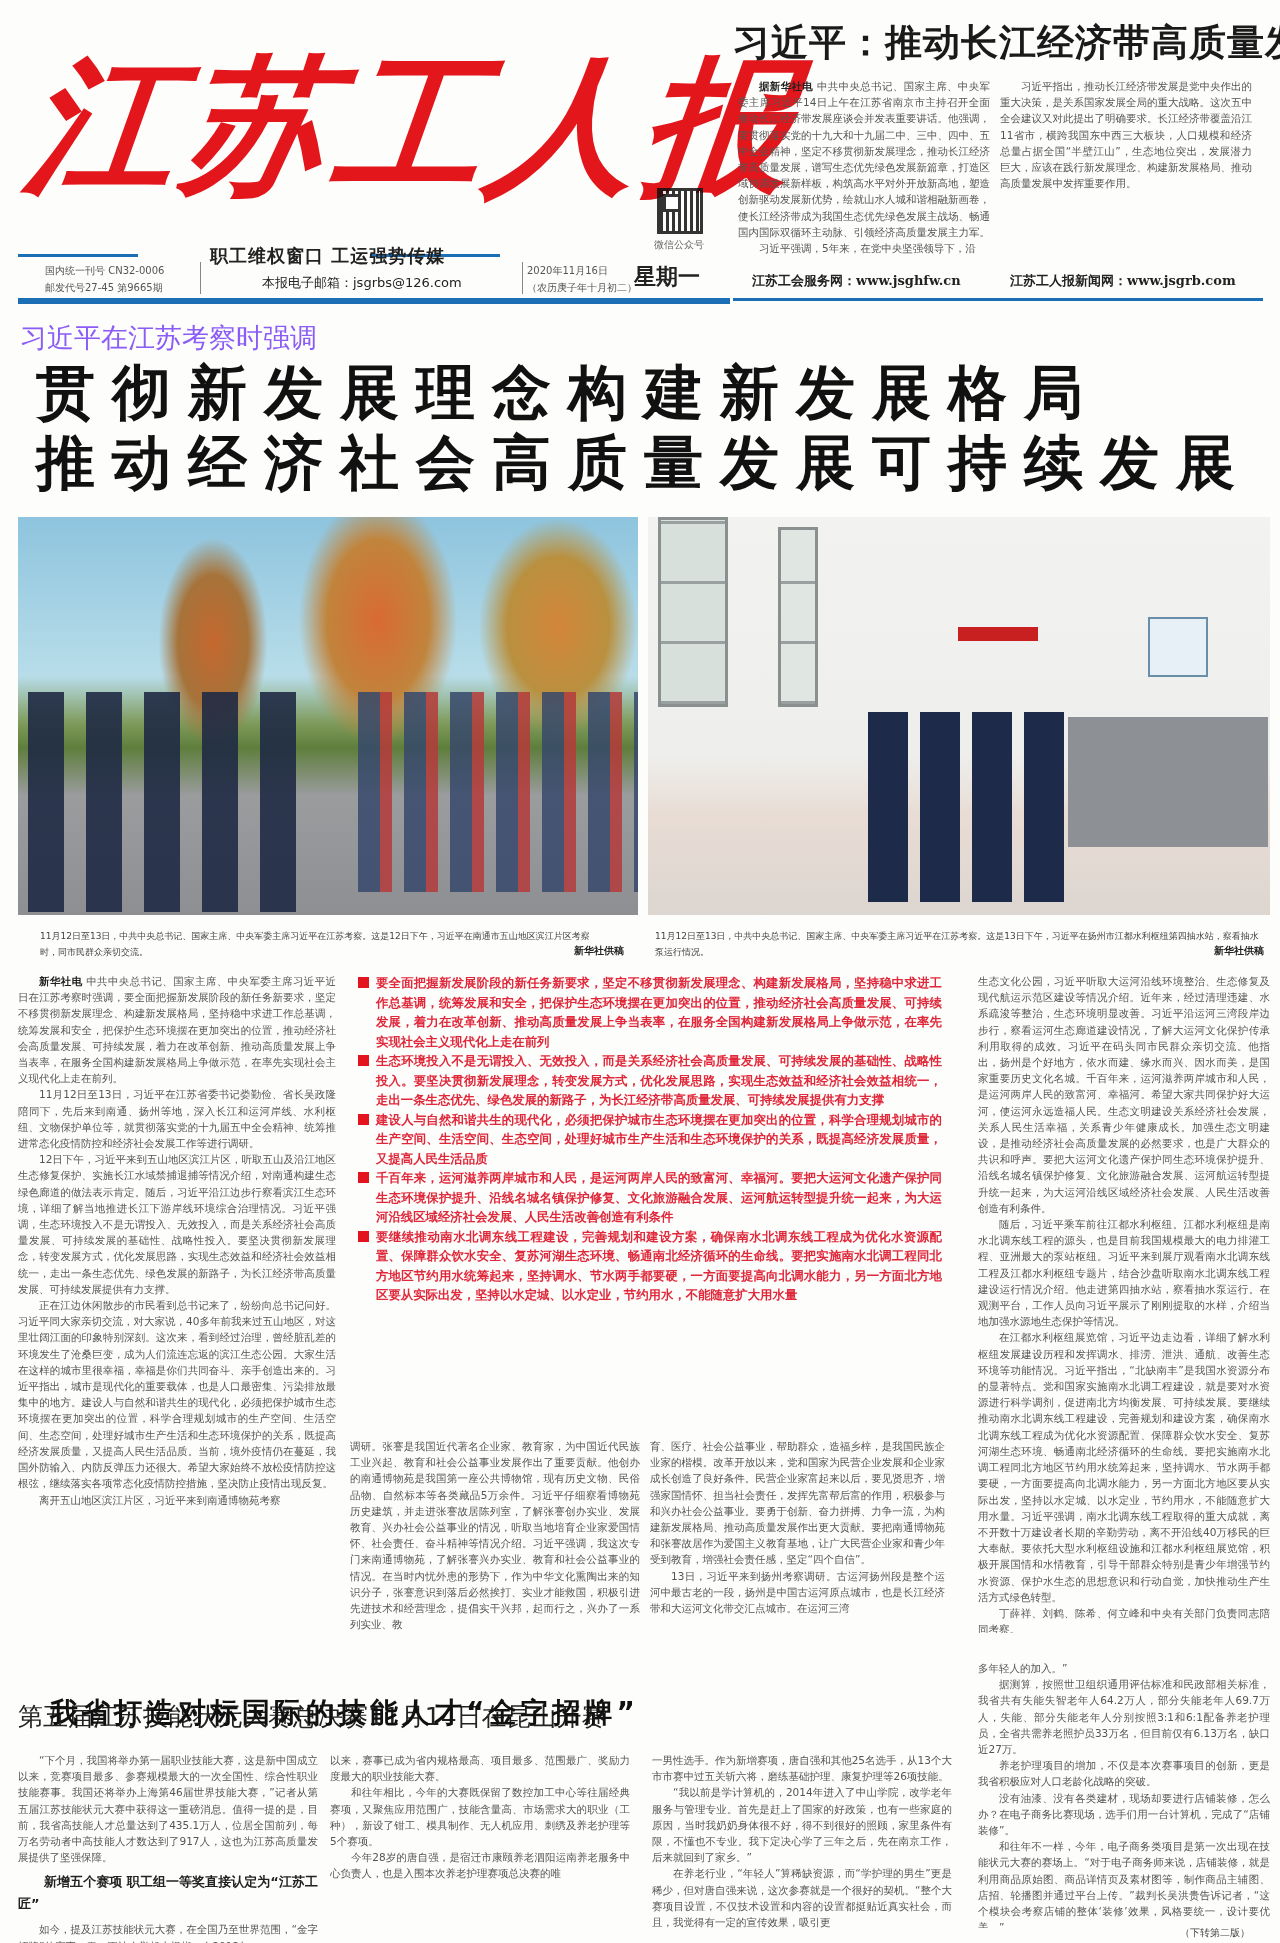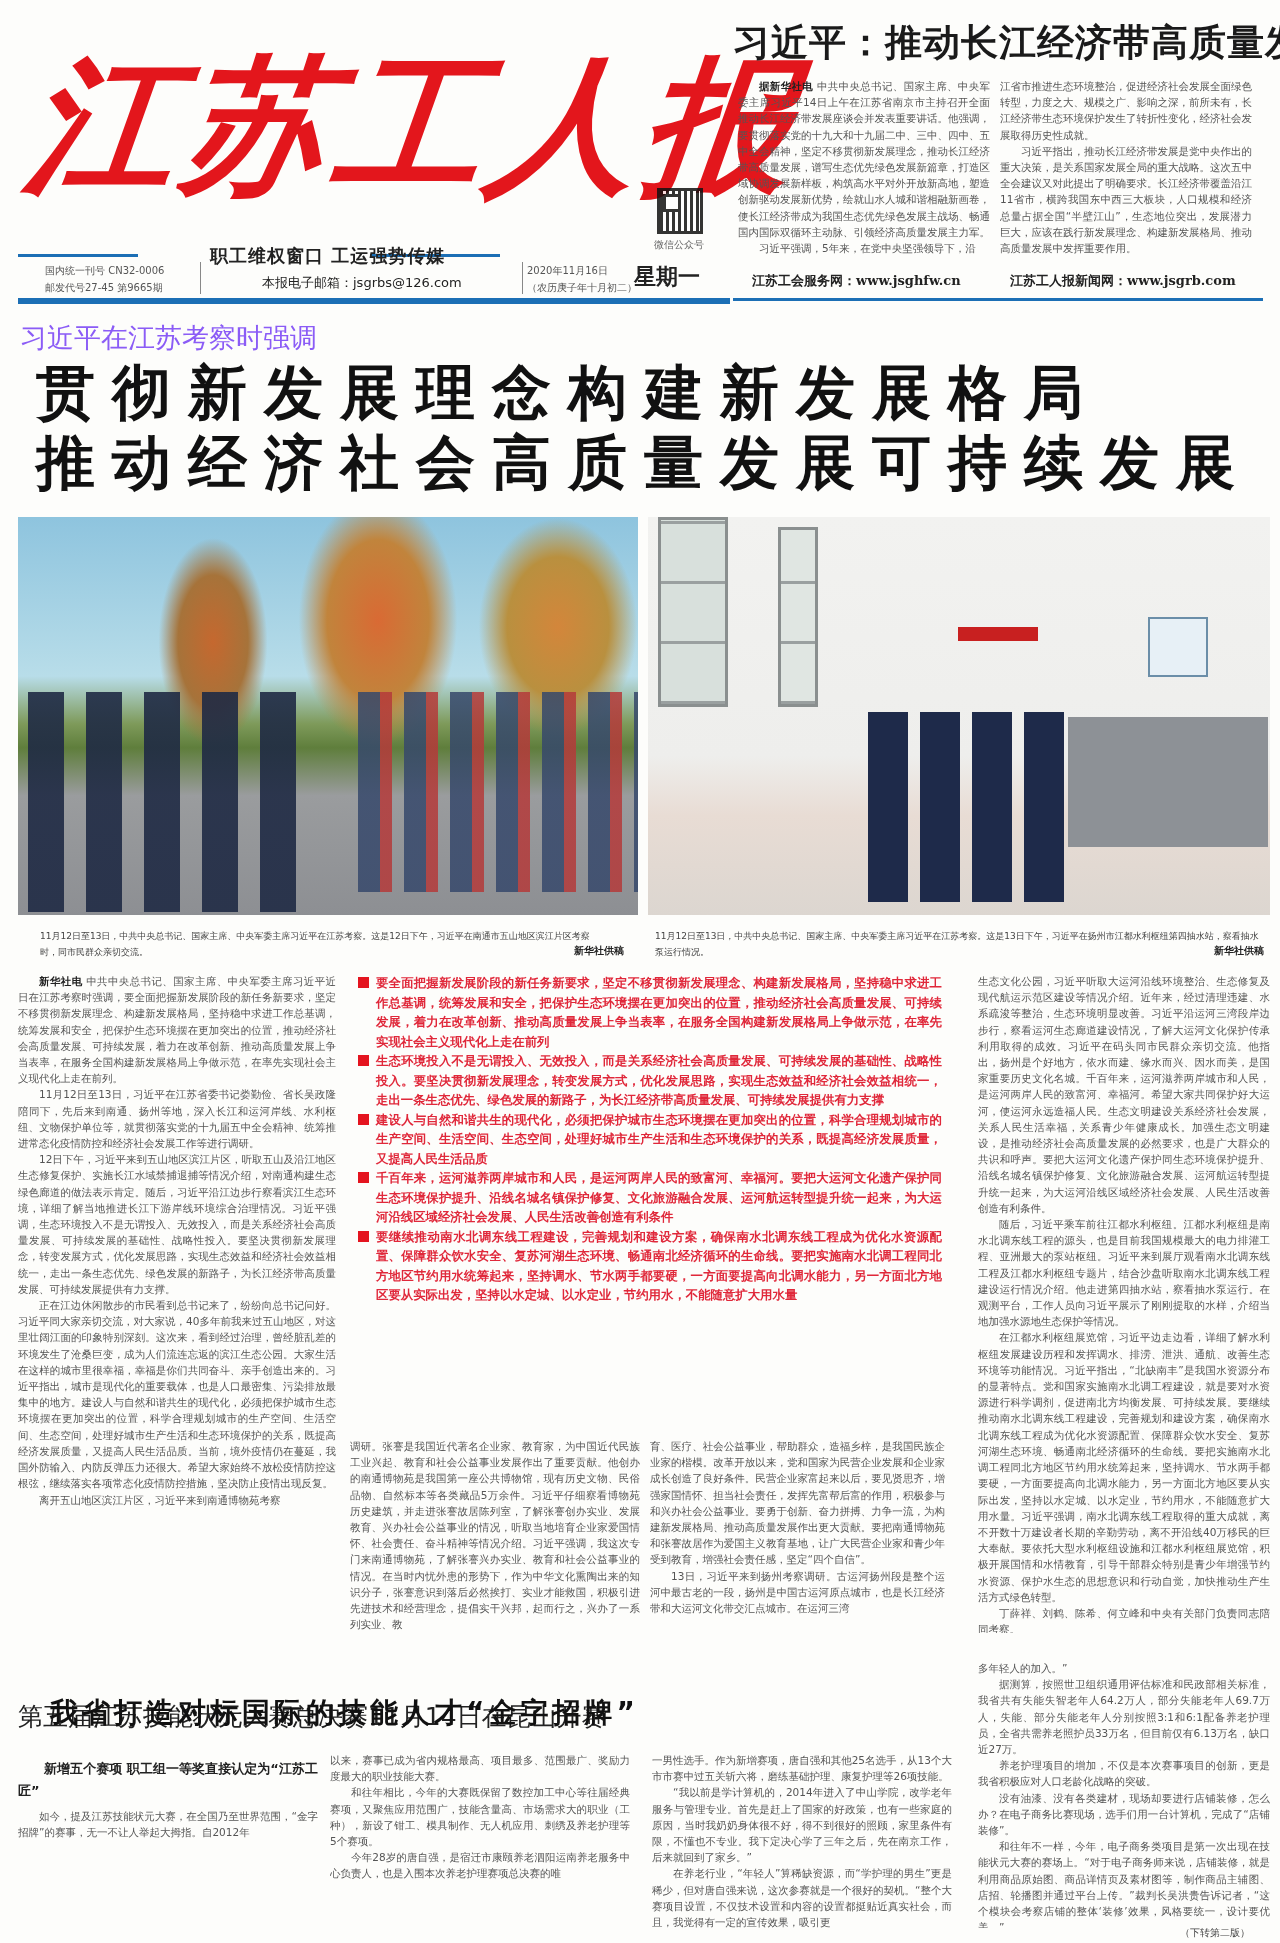--- a/index.html
+++ b/index.html
@@ -58,21 +58,20 @@
 </div>
 <div class="abs weekday">星期一</div>
 <div class="abs" style="left:18px; top:298px; width:712px; height:6px; background:#1c6fb5;"></div>
 
 <div class="abs right-head">习近平：推动长江经济带高质量发展</div>
 <div class="abs txt" style="left:738px; top:78px; width:252px;">
   <p><span class="lead">据新华社电</span> <span>中共中央总书记、国家主席、中央军委主席习近平14日上午在江苏省南京市主持召开全面推动长江经济带发展座谈会并发表重要讲话。他强调，要贯彻落实党的十九大和十九届二中、三中、四中、五中全会精神，坚定不移贯彻新发展理念，推动长江经济带高质量发展，谱写生态优先绿色发展新篇章，打造区域协调发展新样板，构筑高水平对外开放新高地，塑造创新驱动发展新优势，绘就山水人城和谐相融新画卷，使长江经济带成为我国生态优先绿色发展主战场、畅通国内国际双循环主动脉、引领经济高质量发展主力军。</span></p>
   <p>习近平强调，5年来，在党中央坚强领导下，沿</p>
 </div>
 <div class="abs txt" style="left:1000px; top:78px; width:252px;">
-  <p style="text-indent:0">江省市推进生态环境整治，促进经济社会发展全面绿色转型，力度之大、规模之广、影响之深，前所未有，长江经济带生态环境保护发生了转折性变化，经济社会发展取得历史性成就。</p>
   <p>习近平指出，推动长江经济带发展是党中央作出的重大决策，是关系国家发展全局的重大战略。这次五中全会建议又对此提出了明确要求。长江经济带覆盖沿江11省市，横跨我国东中西三大板块，人口规模和经济总量占据全国“半壁江山”，生态地位突出，发展潜力巨大，应该在践行新发展理念、构建新发展格局、推动高质量发展中发挥重要作用。</p>
 </div>
 <div class="abs sites" style="left:752px;">江苏工会服务网：www.jsghfw.cn</div>
 <div class="abs sites" style="left:1010px;">江苏工人报新闻网：www.jsgrb.com</div>
 <div class="abs" style="left:733px; top:298px; width:530px; height:3px; background:#1c6fb5;"></div>
 
 <div class="abs kicker">习近平在江苏考察时强调</div>
 <div class="abs headline" style="top:358px;">贯彻新发展理念构建新发展格局</div>
 <div class="abs headline" style="top:428px;">推动经济社会高质量发展可持续发展</div>
 
@@ -129,20 +128,21 @@
   <p style="text-indent:0">生态文化公园，习近平听取大运河沿线环境整治、生态修复及现代航运示范区建设等情况介绍。近年来，经过清理违建、水系疏浚等整治，生态环境明显改善。习近平沿运河三湾段岸边步行，察看运河生态廊道建设情况，了解大运河文化保护传承利用取得的成效。习近平在码头同市民群众亲切交流。他指出，扬州是个好地方，依水而建、缘水而兴、因水而美，是国家重要历史文化名城。千百年来，运河滋养两岸城市和人民，是运河两岸人民的致富河、幸福河。希望大家共同保护好大运河，使运河永远造福人民。生态文明建设关系经济社会发展，关系人民生活幸福，关系青少年健康成长。加强生态文明建设，是推动经济社会高质量发展的必然要求，也是广大群众的共识和呼声。要把大运河文化遗产保护同生态环境保护提升、沿线名城名镇保护修复、文化旅游融合发展、运河航运转型提升统一起来，为大运河沿线区域经济社会发展、人民生活改善创造有利条件。</p>
   <p>随后，习近平乘车前往江都水利枢纽。江都水利枢纽是南水北调东线工程的源头，也是目前我国规模最大的电力排灌工程、亚洲最大的泵站枢纽。习近平来到展厅观看南水北调东线工程及江都水利枢纽专题片，结合沙盘听取南水北调东线工程建设运行情况介绍。他走进第四抽水站，察看抽水泵运行。在观测平台，工作人员向习近平展示了刚刚提取的水样，介绍当地加强水源地生态保护等情况。</p>
   <p>在江都水利枢纽展览馆，习近平边走边看，详细了解水利枢纽发展建设历程和发挥调水、排涝、泄洪、通航、改善生态环境等功能情况。习近平指出，“北缺南丰”是我国水资源分布的显著特点。党和国家实施南水北调工程建设，就是要对水资源进行科学调剂，促进南北方均衡发展、可持续发展。要继续推动南水北调东线工程建设，完善规划和建设方案，确保南水北调东线工程成为优化水资源配置、保障群众饮水安全、复苏河湖生态环境、畅通南北经济循环的生命线。要把实施南水北调工程同北方地区节约用水统筹起来，坚持调水、节水两手都要硬，一方面要提高向北调水能力，另一方面北方地区要从实际出发，坚持以水定城、以水定业，节约用水，不能随意扩大用水量。习近平强调，南水北调东线工程取得的重大成就，离不开数十万建设者长期的辛勤劳动，离不开沿线40万移民的巨大奉献。要依托大型水利枢纽设施和江都水利枢纽展览馆，积极开展国情和水情教育，引导干部群众特别是青少年增强节约水资源、保护水生态的思想意识和行动自觉，加快推动生产生活方式绿色转型。</p>
   <p>丁薛祥、刘鹤、陈希、何立峰和中央有关部门负责同志陪同考察。</p>
 </div>
 
 <div class="abs sec2-kicker">第五届江苏技能状元大赛总决赛11月14日在昆山开赛</div>
 <div class="abs sec2-head">我省打造对标国际的技能人才“金字招牌”</div>
 
 <div class="abs txt" style="left:18px; top:1752px; width:300px; height:191px; overflow:hidden;">
+  <p>“下个月，我国将举办第一届职业技能大赛，这是新中国成立以来，竞赛项目最多、参赛规模最大的一次全国性、综合性职业技能赛事。我国还将举办上海第46届世界技能大赛，”记者从第五届江苏技能状元大赛中获得这一重磅消息。值得一提的是，目前，我省高技能人才总量达到了435.1万人，位居全国前列，每万名劳动者中高技能人才数达到了917人，这也为江苏高质量发展提供了坚强保障。</p>
   <div class="subhead">新增五个赛项 职工组一等奖直接认定为“江苏工匠”</div>
   <p>如今，提及江苏技能状元大赛，在全国乃至世界范围，“金字招牌”的赛事，无一不让人举起大拇指。自2012年</p>
 </div>
 <div class="abs txt" style="left:330px; top:1752px; width:300px; height:191px; overflow:hidden;">
   <p style="text-indent:0">以来，赛事已成为省内规格最高、项目最多、范围最广、奖励力度最大的职业技能大赛。</p>
   <p>和往年相比，今年的大赛既保留了数控加工中心等往届经典赛项，又聚焦应用范围广，技能含量高、市场需求大的职业（工种），新设了钳工、模具制作、无人机应用、刺绣及养老护理等5个赛项。</p>
   <p>今年28岁的唐自强，是宿迁市康颐养老泗阳运南养老服务中心负责人，也是入围本次养老护理赛项总决赛的唯</p>
 </div>
 <div class="abs txt" style="left:652px; top:1752px; width:300px; height:191px; overflow:hidden;">
   <p style="text-indent:0">一男性选手。作为新增赛项，唐自强和其他25名选手，从13个大市市赛中过五关斩六将，磨练基础护理、康复护理等26项技能。</p>

